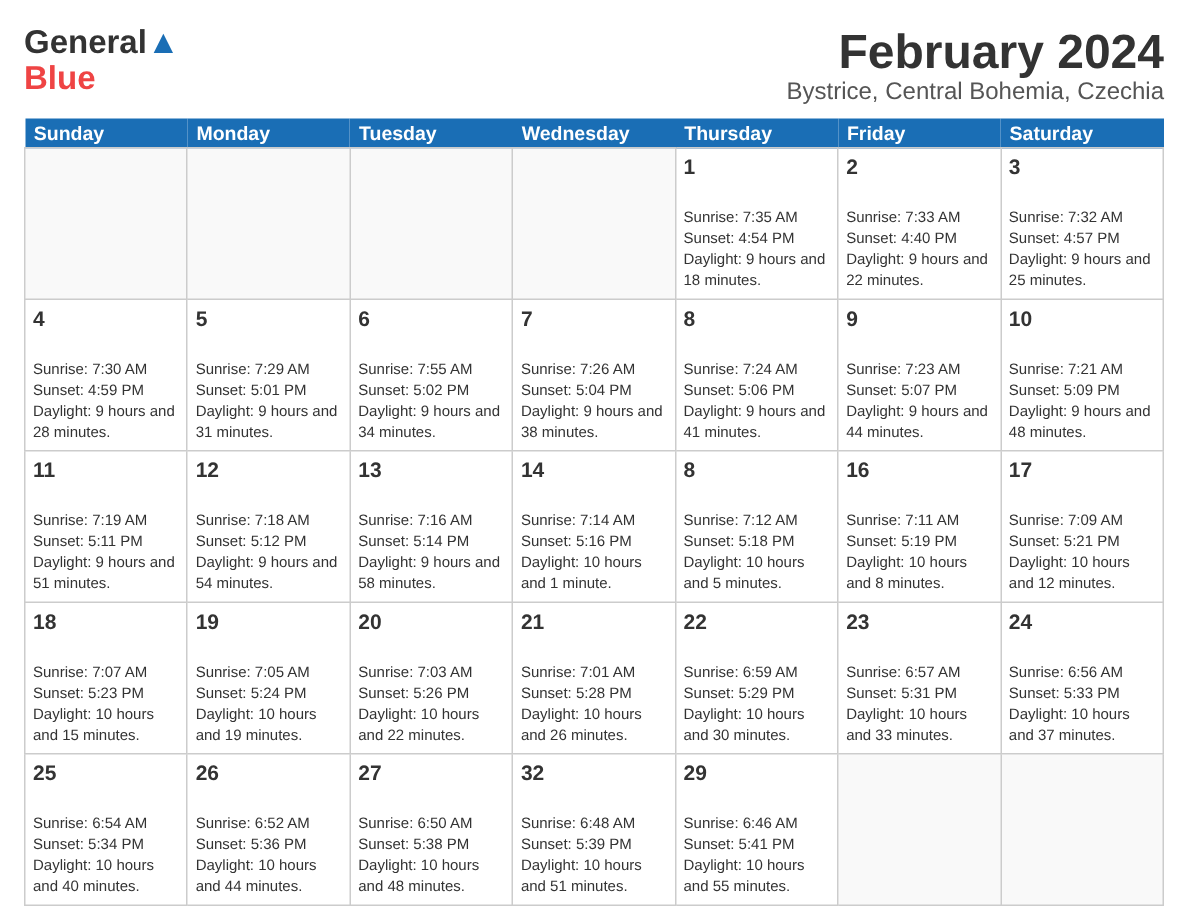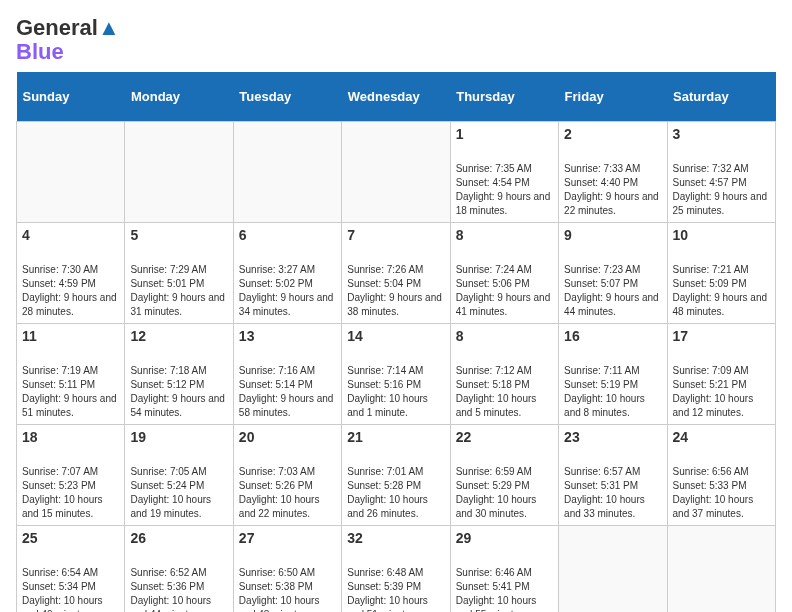--- a/index.html
+++ b/index.html
@@ -20,21 +20,21 @@
     .logo {
       display: flex;
       align-items: center;
     }
     .logo-text {
       font-size: 22px;
       font-weight: bold;
       line-height: 1.1;
     }
     .logo-general { color: #333; }
-    .logo-blue { color: #8b5cf6; }
+    .logo-blue { color: #ef4444; }
     .title-area {
       text-align: right;
     }
     .calendar-title {
       font-size: 32px;
       font-weight: bold;
       color: #333;
     }
     .calendar-subtitle {
       font-size: 16px;
@@ -42,21 +42,21 @@
     }
     table {
       width: 100%;
       border-collapse: collapse;
       table-layout: fixed;
     }
     th {
       background-color: #1a6eb5;
       color: #fff;
       text-align: left;
-      padding: 17px 6px;
+      padding: 2px 6px;
       font-size: 13px;
       font-weight: bold;
     }
     td {
       border: 1px solid #ccc;
       vertical-align: top;
       padding: 4px 5px;
       font-size: 10.5px;
       color: #333;
       min-height: 80px;
@@ -82,20 +82,24 @@
 <body>
 
 <div class="header-area">
   <div class="logo">
     <div>
       <div class="logo-text">
         <span class="logo-general">General</span><span style="color:#1a6eb5;">▲</span><br>
         <span class="logo-blue">Blue</span>
       </div>
     </div>
+  </div>
+  <div class="title-area">
+    <div class="calendar-title">February 2024</div>
+    <div class="calendar-subtitle">Bystrice, Central Bohemia, Czechia</div>
   </div>
 </div>
 
 <table>
   <thead>
     <tr>
       <th><span>Sunday</span></th>
       <th><span>Monday</span></th>
       <th><span>Tuesday</span></th>
       <th><span>Wednesday</span></th>
@@ -142,21 +146,21 @@
         </td>
         <td>
           <div class="day-number">5</div>
           <div class="day-info">Sunrise: 7:29 AM
 Sunset: 5:01 PM
 Daylight: 9 hours
 and 31 minutes.</div>
         </td>
         <td>
           <div class="day-number">6</div>
-          <div class="day-info">Sunrise: 3:27 AM
+          <div class="day-info">Sunrise: 7:55 AM
 Sunset: 5:02 PM
 Daylight: 9 hours
 and 34 minutes.</div>
         </td>
         <td>
           <div class="day-number">7</div>
           <div class="day-info">Sunrise: 7:26 AM
 Sunset: 5:04 PM
 Daylight: 9 hours
 and 38 minutes.</div>

